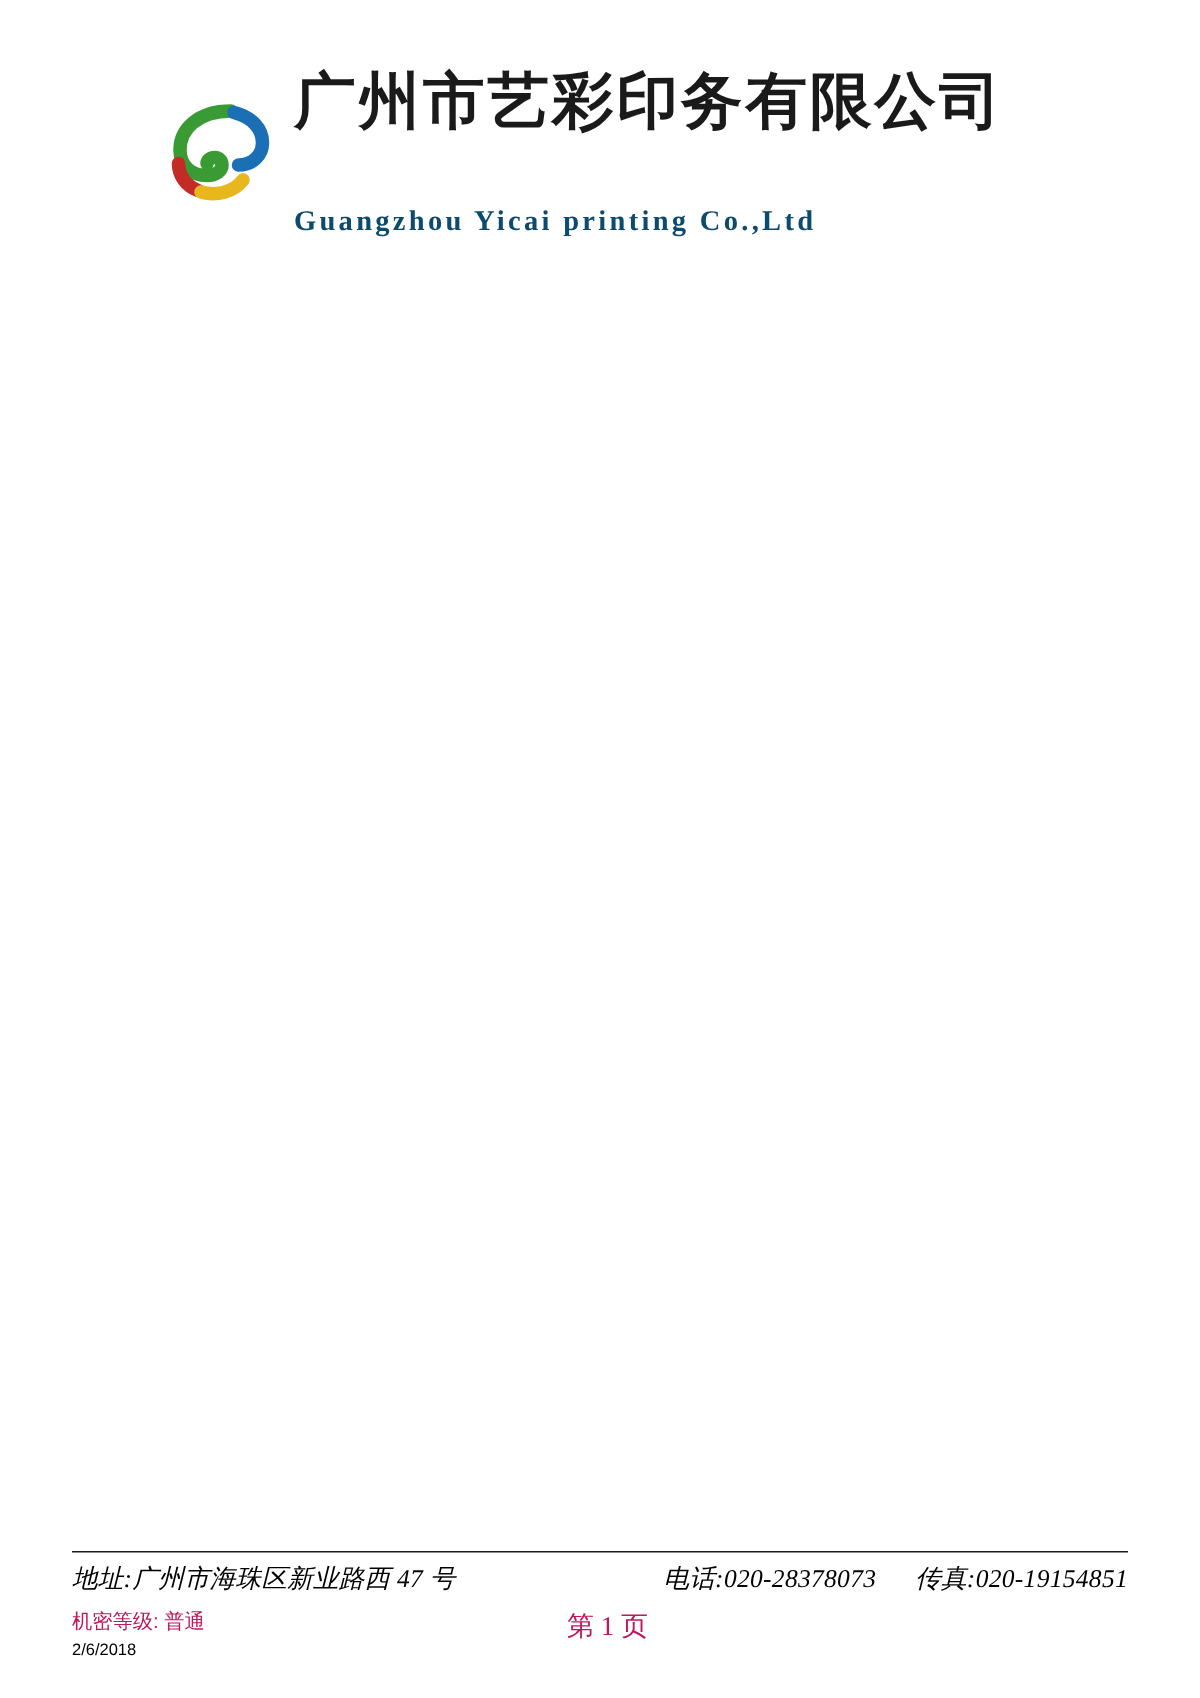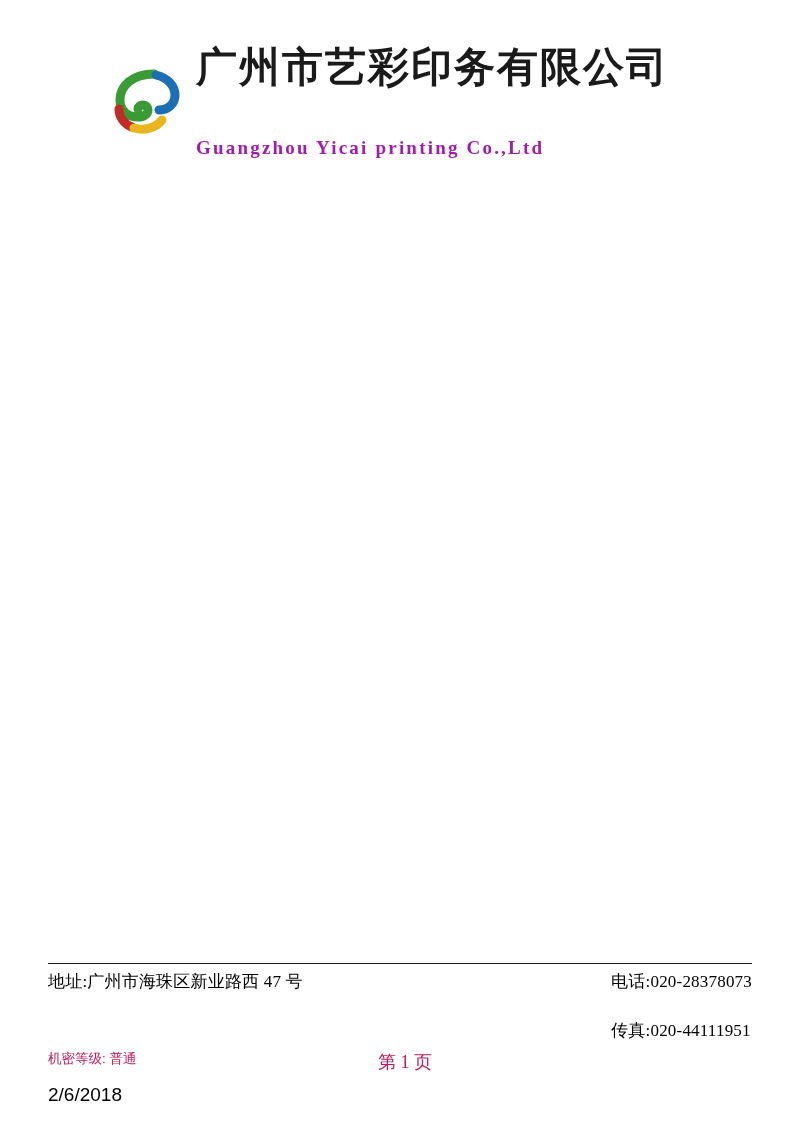--- a/index.html
+++ b/index.html
@@ -53,68 +53,68 @@
     line-height: 1.15;
     color: #1a1a1a;
     white-space: nowrap;
   }
   .company-en {
     font-family: "Liberation Serif", "DejaVu Serif", serif;
     font-size: 19px;
     font-weight: bold;
     letter-spacing: 2.2px;
     margin-top: 6px;
-    color: #a21caf;
+    color: #0c4a6e;
     white-space: nowrap;
   }
 
   
   .footer {
     position: absolute;
     left: 48px;
     right: 48px;
     bottom: 26px;
   }
   .footer-rule {
     border-top: 1.5px solid #1a1a1a;
     margin-bottom: 6px;
   }
   .footer-row {
     display: flex;
     justify-content: space-between;
     align-items: baseline;
     font-size: 17px;
     letter-spacing: 0.2px;
+    font-style: italic;
   }
   .footer-right {
     display: flex;
     gap: 26px;
-    flex-direction: column;
   }
   .footer-meta {
     margin-top: 8px;
     position: relative;
     font-size: 13.5px;
     color: #be185d;
     font-family: "Liberation Sans", sans-serif;
   }
   .footer-meta .left {
     display: inline-block;
   }
   .footer-meta .pageno {
     position: absolute;
     left: 330px;
     top: 0;
     font-family: "Liberation Serif", "DejaVu Serif", serif;
     font-size: 18px;
   }
   .footer-date {
-    font-size: 19px;
+    font-size: 11px;
     font-family: "Liberation Sans", sans-serif;
-    margin-top: 16px;
+    margin-top: 4px;
   }
 </style>
 </head>
 <body>
 
 <div class="page">
 
   <div class="letterhead">
     <div class="logo">
       <svg width="76" height="76" viewBox="0 0 76 76" aria-hidden="true">
@@ -130,21 +130,21 @@
     </div>
   </div>
 </div>
 
 <div class="footer">
   <div class="footer-rule"></div>
   <div class="footer-row">
     <div>地址:广州市海珠区新业路西 47 号</div>
     <div class="footer-right">
       <div>电话:020-28378073</div>
-      <div>传真:020-44111951</div>
+      <div>传真:020-19154851</div>
     </div>
   </div>
   <div class="footer-meta">
     <span class="left">机密等级: 普通</span>
     <span class="pageno">第 1 页</span>
   </div>
   <div class="footer-date">2/6/2018</div>
 </div>
 
 </body></html>

